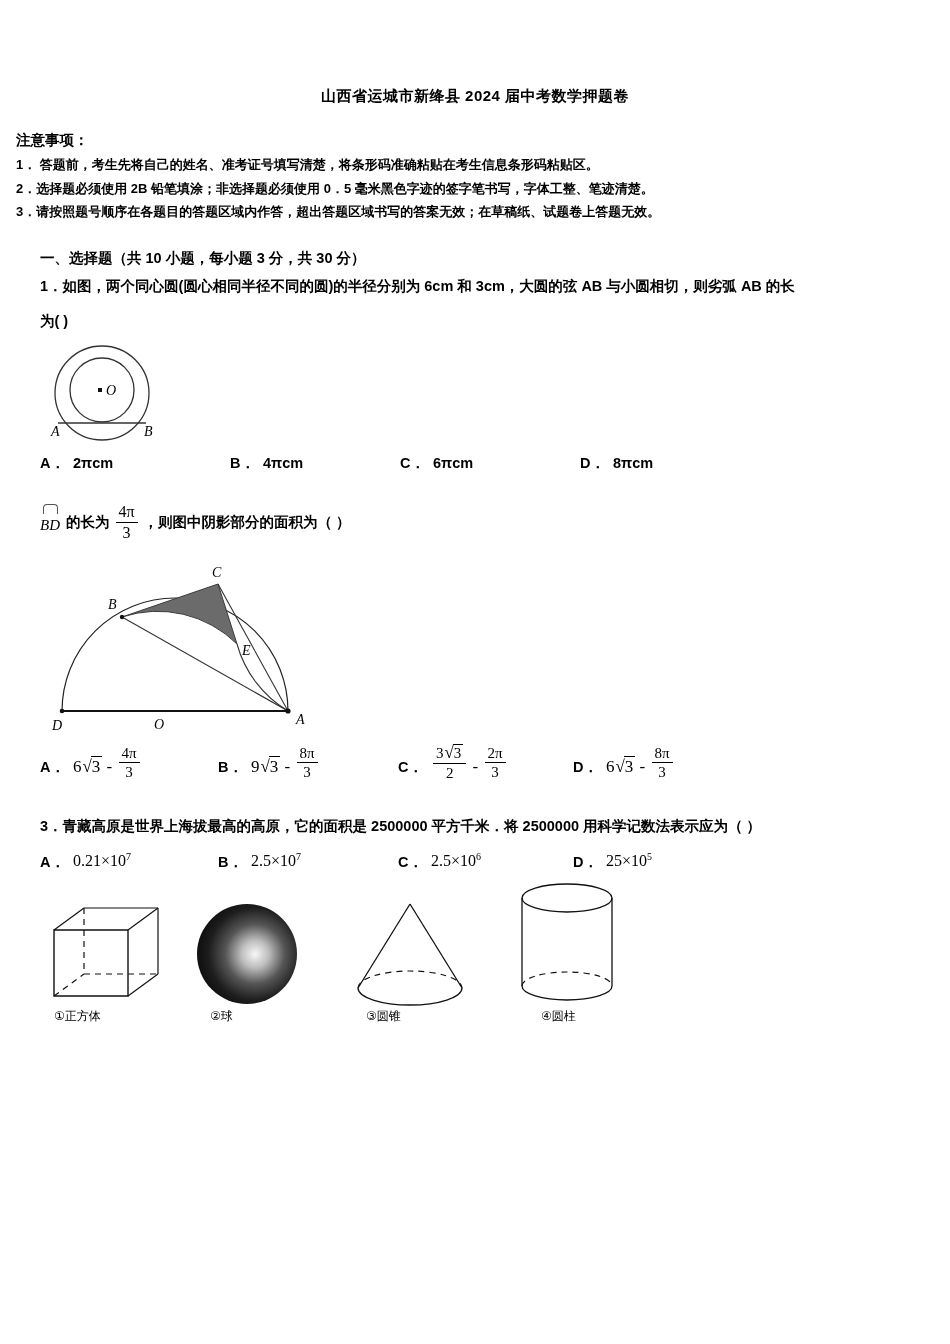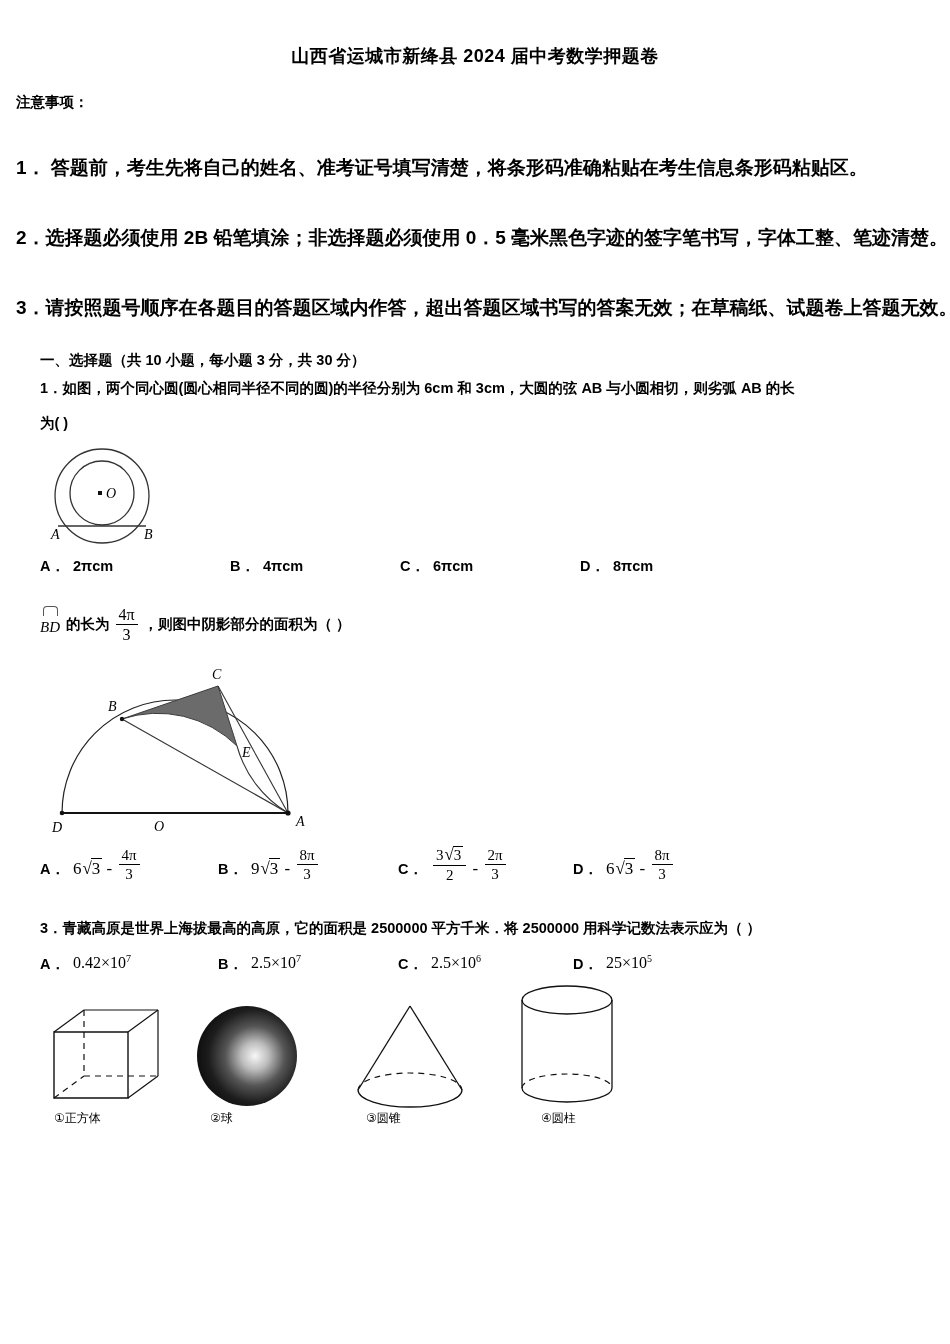--- a/index.html
+++ b/index.html
@@ -19,45 +19,44 @@
     position: relative;
     width: 950px;
     height: 1344px;
     padding: 0;
     box-sizing: border-box;
   }
   .doc-title {
     text-align: center;
     font-family: "Liberation Sans", "DejaVu Sans", sans-serif;
     font-weight: bold;
-    font-size: 18px;
+    font-size: 15px;
     letter-spacing: 0.5px;
     margin: 0;
-    padding-top: 44px;
+    padding-top: 87px;
     padding-left: 20px;
     padding-right: 20px;
   }
   .notice-block {
     margin: 0;
     padding: 0 32px 0 16px;
     padding-top: 22px;
   }
   .notice-head {
     font-family: "Liberation Sans", "DejaVu Sans", sans-serif;
     font-weight: bold;
     font-size: 14.5px;
     line-height: 1.75;
   }
   .notice-line {
     font-family: "Liberation Sans", "DejaVu Sans", sans-serif;
     font-weight: bold;
-    font-size: 19px;
+    font-size: 13px;
     line-height: 1.78;
     white-space: nowrap;
-    margin-top: 36px;
   }
   .section-head {
     font-family: "Liberation Sans", "DejaVu Sans", sans-serif;
     font-weight: bold;
     font-size: 14.5px;
     padding: 0 32px 0 40px;
     margin-top: 22px;
     line-height: 1.8;
   }
   .q-text {
@@ -301,21 +300,21 @@
     </div>
   </div>
 
   <div class="q-text" style="margin-top:26px;">
     <span>3．</span><span>青藏高原是世界上海拔最高的高原，它的面积是 2500000 平方千米．将 2500000 用科学记数法表示应为（  ）</span>
   </div>
 
   <div class="opts-row" style="margin-top:12px; align-items:flex-end;">
     <div class="opt" style="width:178px;">
       <span class="opt-label">A．</span>
-      <span class="mathser" style="font-size:16px;"><span>0.42</span><span>×10</span><span class="sup">7</span></span>
+      <span class="mathser" style="font-size:16px;"><span>0.21</span><span>×10</span><span class="sup">7</span></span>
     </div>
     <div class="opt" style="width:180px;">
       <span class="opt-label">B．</span>
       <span class="mathser" style="font-size:16px;"><span>2.5</span><span>×10</span><span class="sup">7</span></span>
     </div>
     <div class="opt" style="width:175px;">
       <span class="opt-label">C．</span>
       <span class="mathser" style="font-size:16px;"><span>2.5</span><span>×10</span><span class="sup">6</span></span>
     </div>
     <div class="opt">

